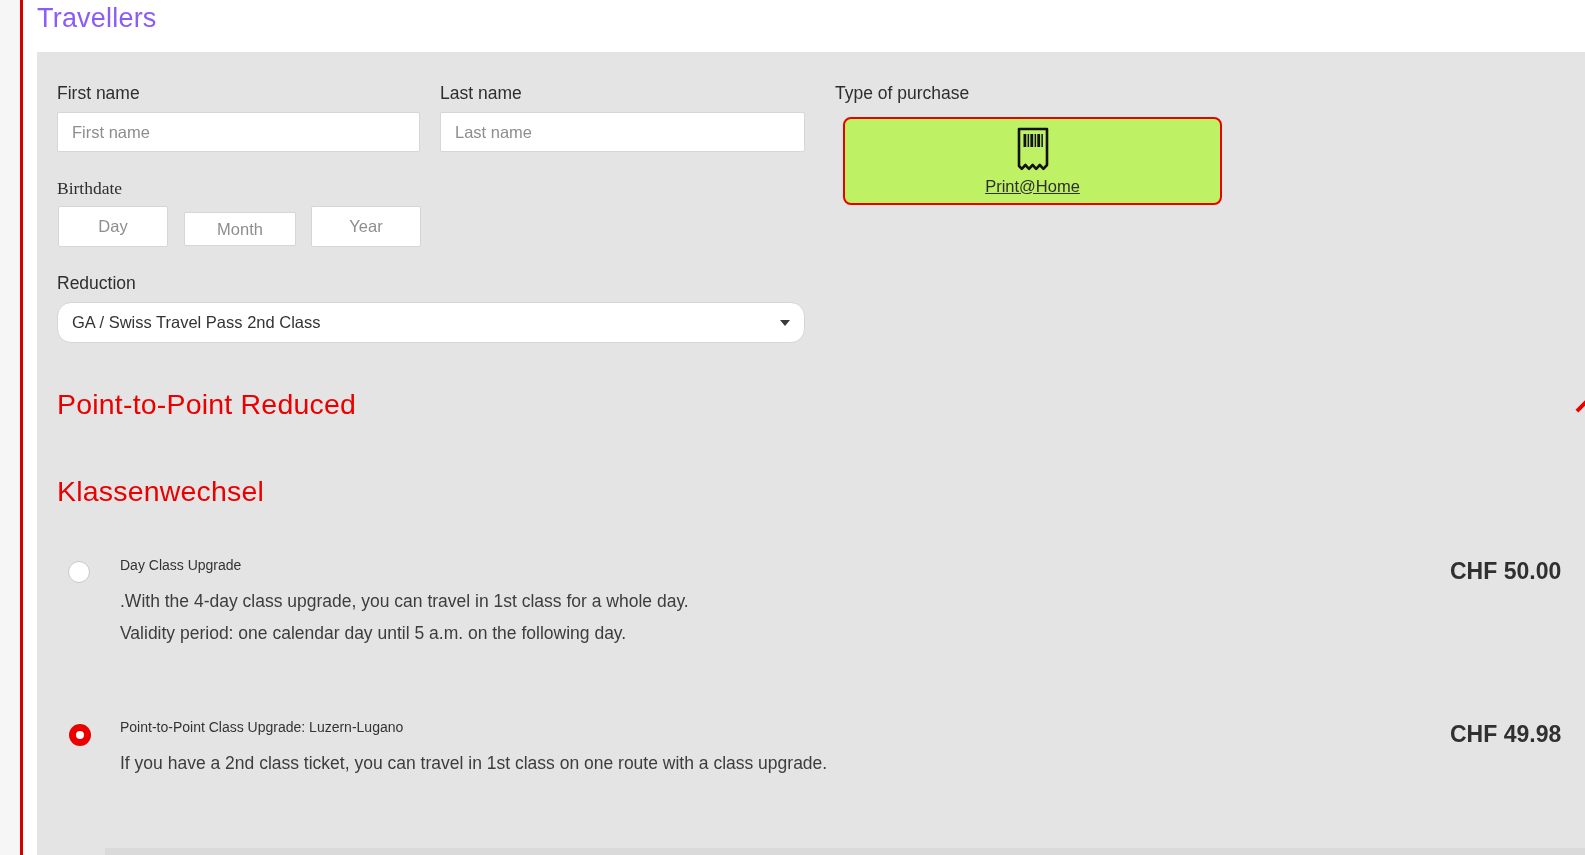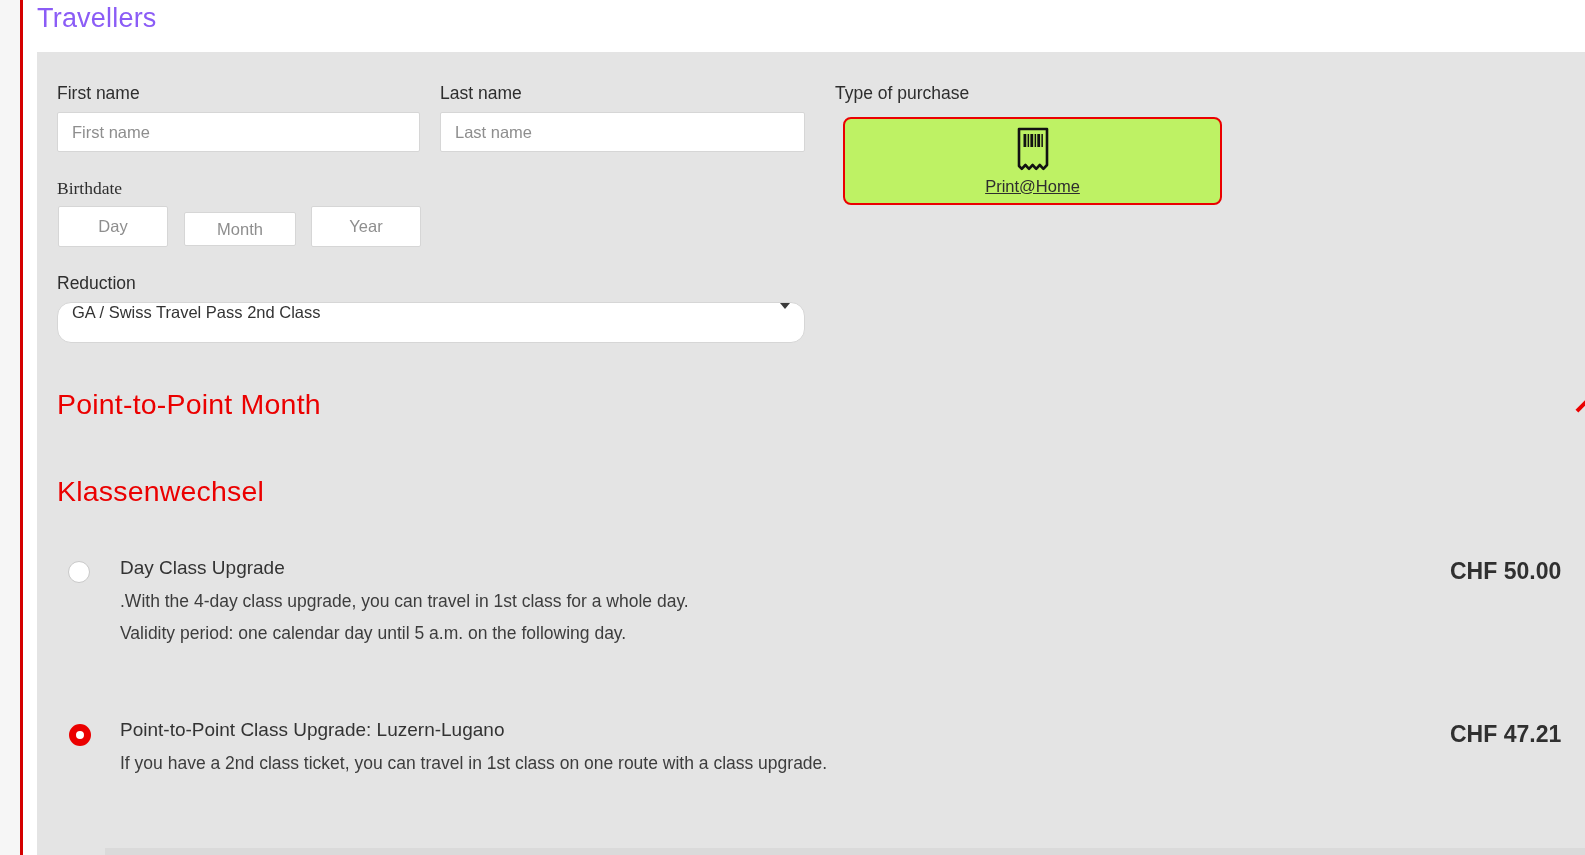--- a/index.html
+++ b/index.html
@@ -39,41 +39,41 @@
     border: 2px solid #eb0000;
     border-radius: 8px;
     display: flex; flex-direction: column; align-items: center; justify-content: center;
     gap: 4px; cursor: pointer; text-decoration: underline;
   }
   .purchase-tile .tile-label { font-size: 16.5px; color: #2e2e2e; }
 
   .select-box {
     left: 57px; top: 302px; width: 748px; height: 41px;
     background: #fff; border: 1px solid #d6d6d6; border-radius: 14px;
-    display: flex; padding: 0 14px;
+    display: flex; align-items: center; padding: 0 14px;
     font-size: 16.5px; color: #333; cursor: pointer;
   }
   .select-box .select-value { flex: 1 1 auto; }
   .caret-down {
     width: 0; height: 0;
     border-left: 5px solid transparent;
     border-right: 5px solid transparent;
     border-top: 6px solid #3a3a3a;
   }
 
   .red-heading { font-size: 28.5px; font-weight: 400; color: #eb0000; letter-spacing: .2px; }
   .accordion-chevron { left: 1574px; top: 402px; width: 20px; height: 4px; background: #eb0000; transform: rotate(-45deg); }
 
   .radio {
     width: 22px; height: 22px; border-radius: 50%;
     background: #ffffff; border: 1px solid #c9c9c9; cursor: pointer;
   }
   .radio.selected { border: 7px solid #eb0000; background: #ffffff; }
 
-  .option-title { font-size: 19px; color: #333333; }
+  .option-title { font-size: 14px; color: #333333; }
   .option-desc { font-size: 17.5px; color: #3d3d3d; line-height: 31.5px; }
   .option-price { font-size: 23px; font-weight: bold; color: #303030; white-space: nowrap; }
 
   .ticket-svg { display: block; }
 </style>
 </head>
 <body>
 
 <div class="abs content-bg"></div>
 <div class="abs red-left-border"></div>
@@ -110,32 +110,32 @@
 <input class="abs text-input centered" style="left: 184px; top: 212px; width: 112px; height: 34px;" type="text" placeholder="Month">
 <input class="abs text-input centered" style="left: 311px; top: 206px; width: 110px; height: 41px;" type="text" placeholder="Year">
 
 <label class="abs field-label" style="left:57px; top:273px;">Reduction</label>
 <div class="abs select-box">
   <span class="select-value">GA / Swiss Travel Pass 2nd Class</span>
   <span class="caret-down"></span>
 </div>
 
 <div class="abs" style="left:57px; top:388px; right:0;">
-  <h2 class="red-heading">Point-to-Point Month</h2>
+  <h2 class="red-heading">Point-to-Point Reduced</h2>
 </div>
 <div class="abs accordion-chevron"></div>
 
 <h2 class="abs red-heading" style="left:57px; top:475px;">Klassenwechsel</h2>
 
 <div class="abs radio" style="left:68px; top:561px;"></div>
 <div class="abs option-title" style="left:120px; top:557px;">Day Class Upgrade</div>
 <div class="abs option-desc" style="left:120px; top:586px;">
   <div>.With the 4-day class upgrade, you can travel in 1st class for a whole day.</div>
   <div>Validity period: one calendar day until 5 a.m. on the following day.</div>
 </div>
 <div class="abs option-price" style="left:1450px; top:558px;">CHF 50.00</div>
 
 <div class="abs radio selected" style="left:69px; top:724px;"></div>
 <div class="abs option-title" style="left:120px; top:719px;">Point-to-Point Class Upgrade: Luzern-Lugano</div>
 <div class="abs option-desc" style="left:120px; top:748px;">
   <div>If you have a 2nd class ticket, you can travel in 1st class on one route with a class upgrade.</div>
 </div>
-<div class="abs option-price" style="left:1450px; top:721px;">CHF 47.21</div>
+<div class="abs option-price" style="left:1450px; top:721px;">CHF 49.98</div>
 
 </body></html>

